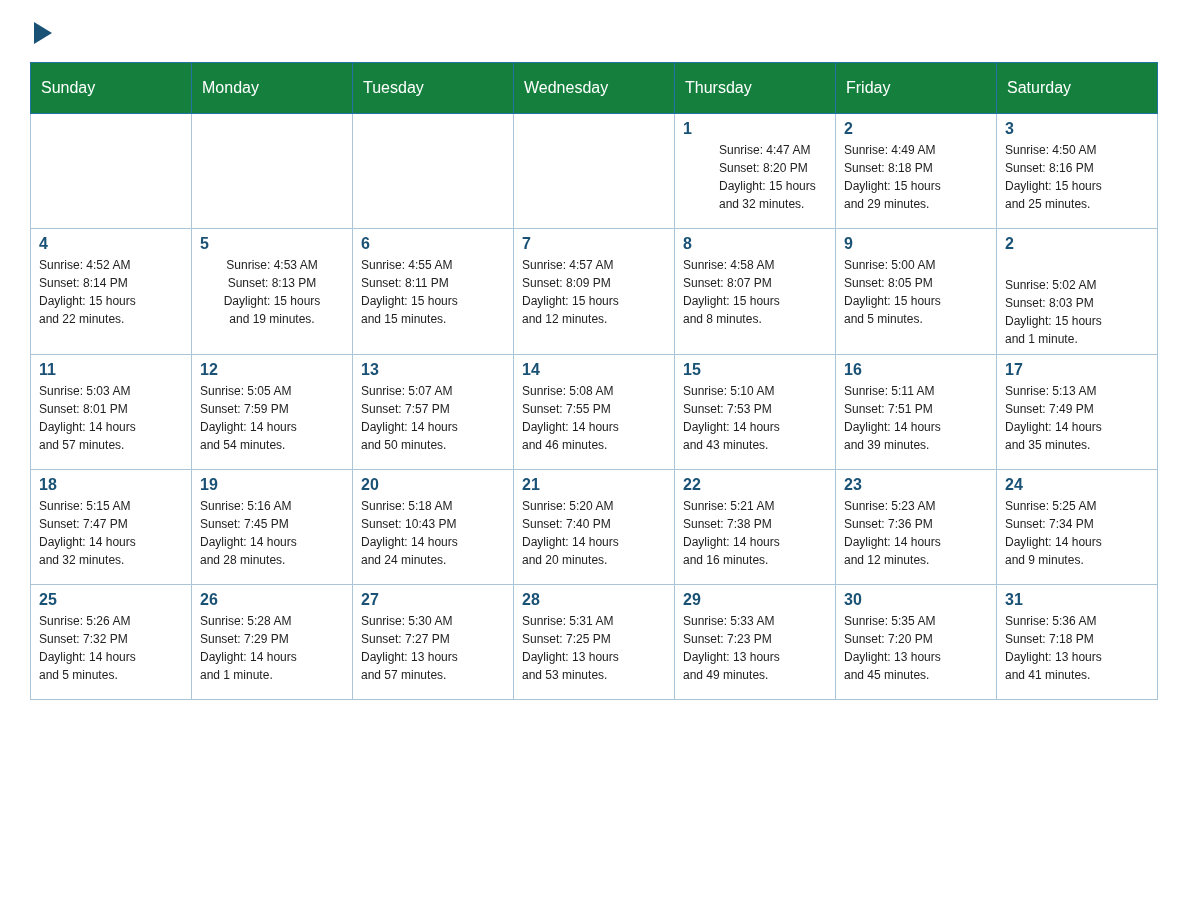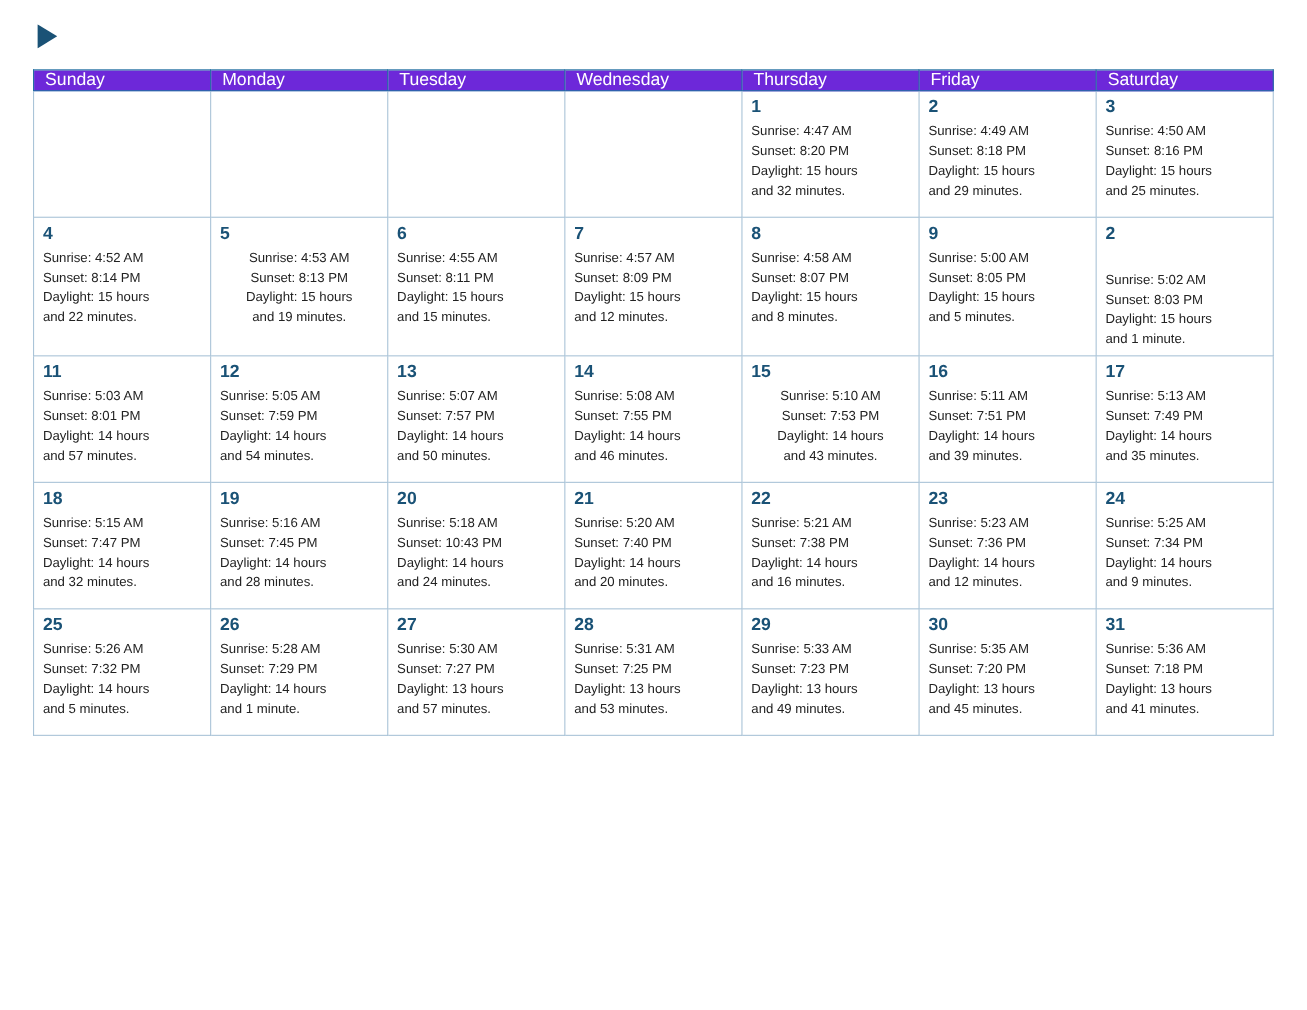--- a/index.html
+++ b/index.html
@@ -31,24 +31,24 @@
       font-weight: 400;
       color: #444;
       margin-top: 4px;
     }
     .calendar {
       width: 100%;
       border-collapse: collapse;
       border: 1px solid #2471a3;
     }
     .calendar th {
-      background-color: #6d28d9;
+      background-color: #15803d;
       color: #ffffff;
       text-align: left;
-      padding: 0 10px;
+      padding: 16px 10px;
       font-size: 16px;
       font-weight: normal;
       border: 1px solid #2471a3;
     }
     .calendar td {
       vertical-align: top;
       padding: 6px 8px;
       border: 1px solid #aac4d8;
       width: 14.28%;
       font-size: 12.5px;
@@ -129,21 +129,21 @@
       </tr>
   </thead>
   <tbody id="calendar-body">
   <tr>
         <td class="empty-cell"></td>
         <td class="empty-cell"></td>
         <td class="empty-cell"></td>
         <td class="empty-cell"></td>
         <td>
           <span class="day-num">1</span>
-          <div class="day-info" style="white-space: pre-line;">Sunrise: 4:47 AM
+          <div class="day-info" style="white-space: pre-line; margin-left: 36px;">Sunrise: 4:47 AM
 Sunset: 8:20 PM
 Daylight: 15 hours
 and 32 minutes.</div>
         </td>
         <td>
           <span class="day-num">2</span>
           <div class="day-info" style="white-space: pre-line;">Sunrise: 4:49 AM
 Sunset: 8:18 PM
 Daylight: 15 hours
 and 29 minutes.</div>
@@ -231,21 +231,21 @@
         </td>
         <td>
           <span class="day-num">14</span>
           <div class="day-info" style="white-space: pre-line;">Sunrise: 5:08 AM
 Sunset: 7:55 PM
 Daylight: 14 hours
 and 46 minutes.</div>
         </td>
         <td>
           <span class="day-num">15</span>
-          <div class="day-info" style="white-space: pre-line; text-align: center;">Sunrise: 5:10 AM
+          <div class="day-info" style="white-space: pre-line;">Sunrise: 5:10 AM
 Sunset: 7:53 PM
 Daylight: 14 hours
 and 43 minutes.</div>
         </td>
         <td>
           <span class="day-num">16</span>
           <div class="day-info" style="white-space: pre-line;">Sunrise: 5:11 AM
 Sunset: 7:51 PM
 Daylight: 14 hours
 and 39 minutes.</div>

